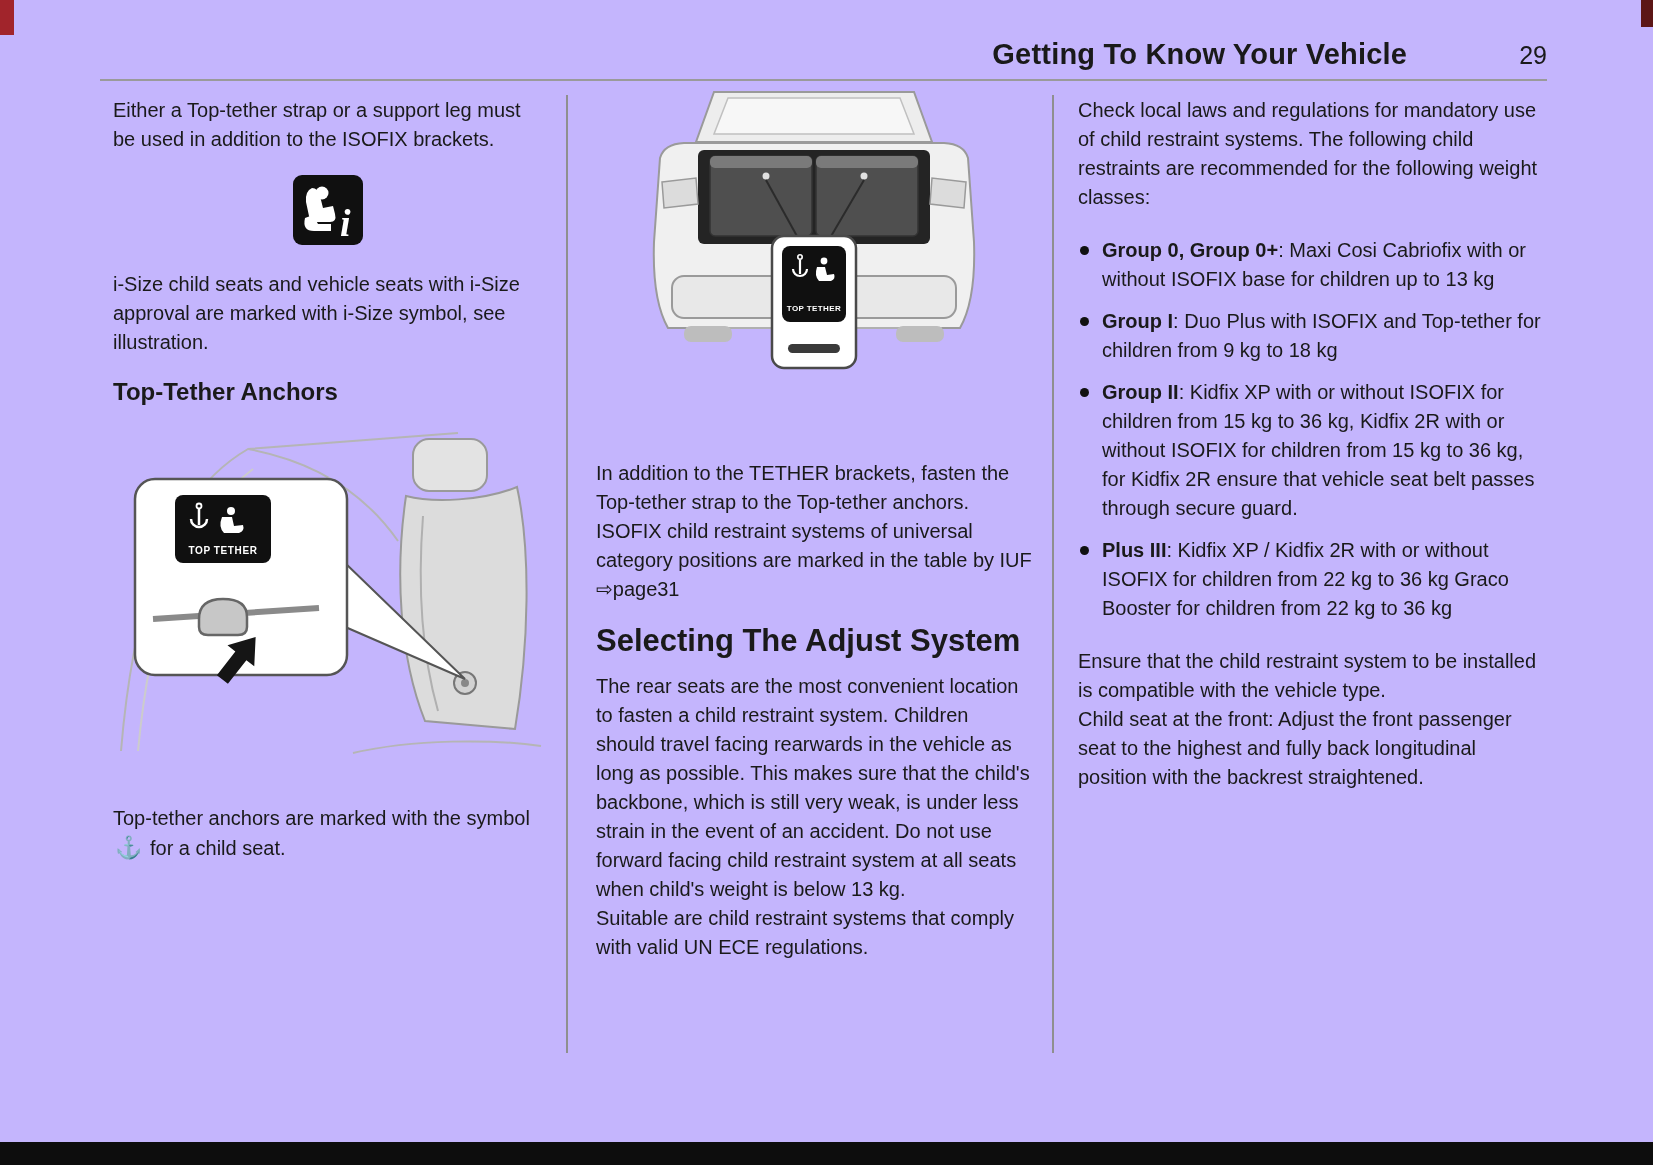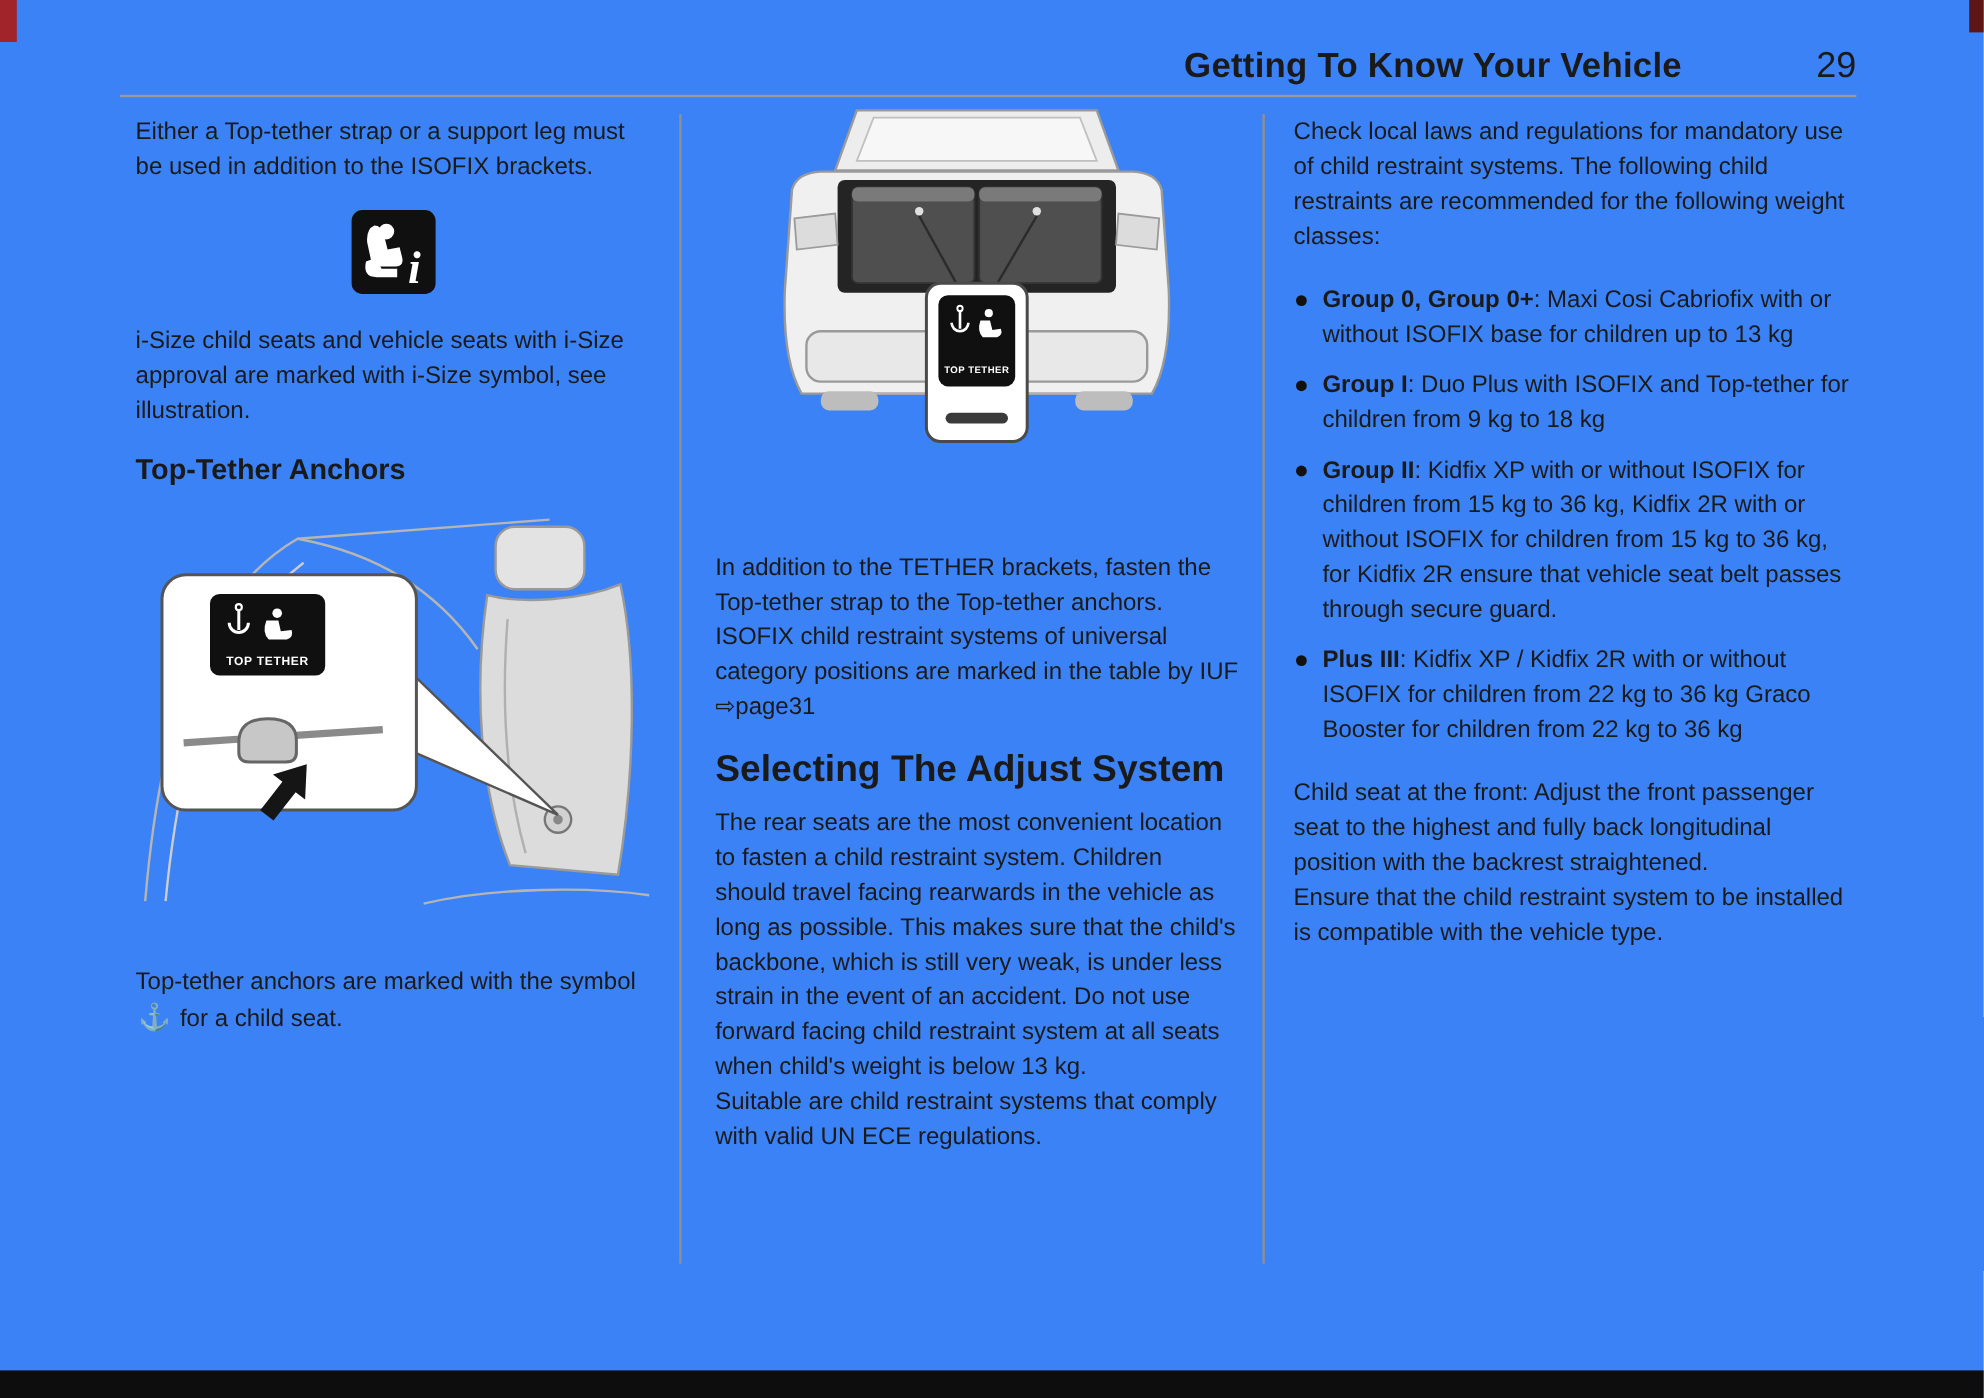--- a/index.html
+++ b/index.html
@@ -4,29 +4,29 @@
 <style>
   * { margin:0; padding:0; box-sizing:border-box; }
   html,body { background:#fff; }
   body {
     width:1653px; height:1165px;
     font-family:"Liberation Sans", sans-serif;
     color:#1a1a1a;
     position:relative;
     overflow:hidden;
   }
-  .page { position:relative; width:1653px; height:1165px; background:#3b82f6; }
+  .page { position:relative; width:1653px; height:1165px; background:#c4b5fd; }
 
   
   .header {
     position:absolute; top:38px; left:100px; width:1447px;
     display:flex; justify-content:flex-end; align-items:baseline;
   }
   .header-title { font-size:29px; font-weight:bold; letter-spacing:.2px; }
-  .page-number { font-size:30px; margin-left:112px; }
+  .page-number { font-size:25px; margin-left:112px; }
   .header-rule {
     position:absolute; top:79px; left:100px; width:1447px; height:2px;
     background:#9a9a9a;
   }
 
   
   .col-sep {
     position:absolute; top:95px; height:958px; width:2px; background:#8f8f8f;
   }
   .sep1 { left:566px; }
@@ -221,18 +221,18 @@
         <span class="bullet-bold">Group II</span><span>: Kidfix XP with or without ISOFIX for children from 15 kg to 36 kg, Kidfix 2R with or without ISOFIX for children from 15 kg to 36 kg, for Kidfix 2R ensure that vehicle seat belt passes through secure guard.</span>
       </div>
 
       <div class="bullet-item">
         <span class="bullet-dot"></span>
         <span class="bullet-bold">Plus III</span><span>: Kidfix XP / Kidfix 2R with or without ISOFIX for children from 22 kg to 36 kg Graco Booster for children from 22 kg to 36 kg</span>
       </div>
 
     </div>
 
+    <p class="body-text">Ensure that the child restraint system to be installed is compatible with the vehicle type.</p>
     <p class="body-text">Child seat at the front: Adjust the front passenger seat to the highest and fully back longitudinal position with the backrest straightened.</p>
-    <p class="body-text">Ensure that the child restraint system to be installed is compatible with the vehicle type.</p>
   </div>
 
   <div class="footer-bar"></div>
 </div>
 
 </body></html>

